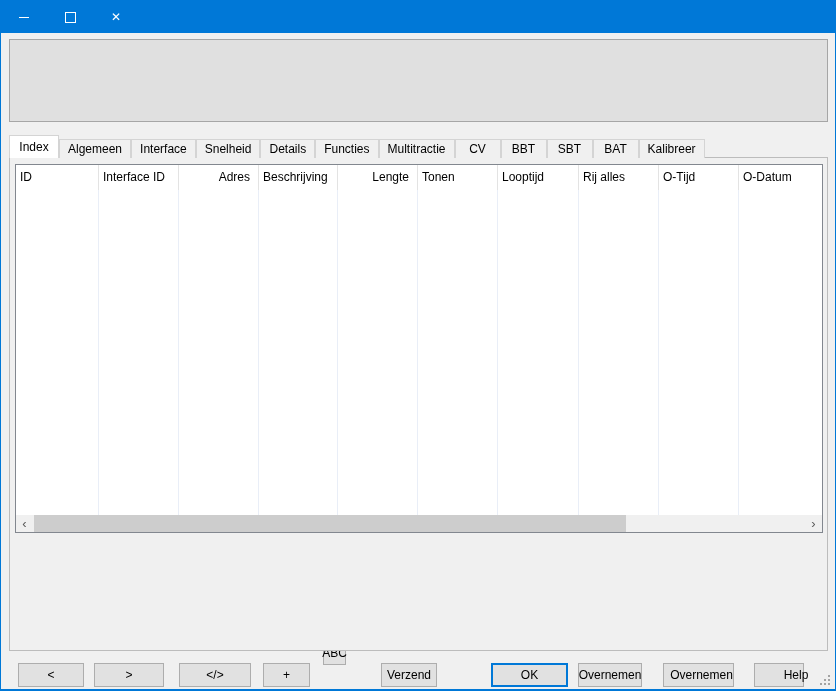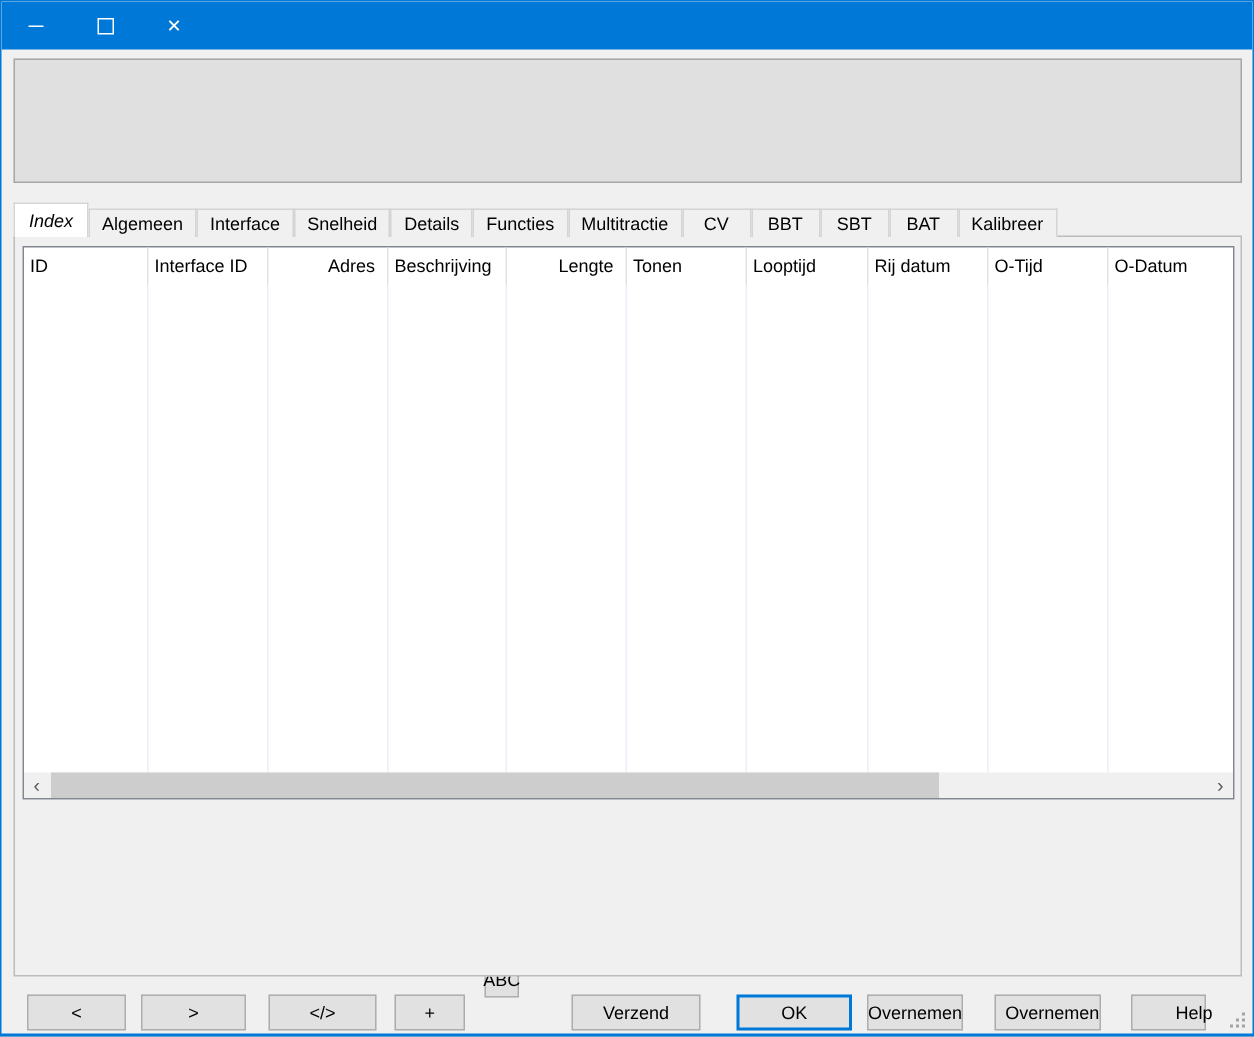--- a/index.html
+++ b/index.html
@@ -39,21 +39,21 @@
     display:flex;align-items:flex-end;z-index:3;
   }
   .tab{
     box-sizing:border-box;height:19px;background:#f0f0f0;
     border:1px solid #d4d4d4;border-bottom:none;
     padding:2px 8px 0;min-width:46px;text-align:center;
     white-space:nowrap;
   }
   .tab.active{
     height:23px;background:#fff;padding-top:4px;
-    position:relative;z-index:4;min-width:50px;font-style:italic;
+    position:relative;z-index:4;min-width:50px;
   }
   .tabpage{
     position:absolute;left:8px;top:156px;width:819px;height:494px;
     box-sizing:border-box;background:#f0f0f0;border:1px solid #bcbcbc;
     z-index:1;
   }
   
   .listview{
     position:absolute;left:14px;top:163px;width:808px;height:369px;
     box-sizing:border-box;background:#fff;border:1px solid #82878f;z-index:2;
@@ -152,21 +152,21 @@
 
   <div class="listview">
     <div class="lv-grid lv-header">
       <div class="lv-hcell">ID</div>
       <div class="lv-hcell">Interface ID</div>
       <div class="lv-hcell r">Adres</div>
       <div class="lv-hcell">Beschrijving</div>
       <div class="lv-hcell r">Lengte</div>
       <div class="lv-hcell">Tonen</div>
       <div class="lv-hcell">Looptijd</div>
-      <div class="lv-hcell">Rij datum</div>
+      <div class="lv-hcell">Rij alles</div>
       <div class="lv-hcell">O-Tijd</div>
       <div class="lv-hcell">O-Datum</div>
     </div>
     <div class="lv-body">
       <div class="lv-grid">
         <div class="lv-col"></div>
         <div class="lv-col"></div>
         <div class="lv-col"></div>
         <div class="lv-col"></div>
         <div class="lv-col"></div>
@@ -228,21 +228,21 @@
   </label>
 
   <span class="tslabel">Treinstel</span>
   <input class="tsinput" disabled="" value="" style="">
 
   <button class="btn bottom" style="left:17px;top:662px;width:66px;">&lt;</button>
   <button class="btn bottom" style="left:93px;top:662px;width:70px;">&gt;</button>
   <button class="btn bottom" style="left:178px;top:662px;width:72px;">&lt;/&gt;</button>
   <button class="btn bottom" style="left:262px;top:662px;width:47px;">+</button>
   <button class="btn bottom" style="left:322px;top:640px;width:23px;">ABC</button>
-  <button class="btn bottom" style="left:380px;top:662px;width:86px;text-align:right;">Verzend</button>
+  <button class="btn bottom" style="left:380px;top:662px;width:56px;text-align:right;">Verzend</button>
 
   <button class="btn bottom ok-btn" style="left:490px;top:662px;width:77px;">OK</button>
   <button class="btn bottom" style="left:577px;top:662px;width:64px;">Overnemen</button>
   <button class="btn bottom" style="left:662px;top:662px;width:71px;padding-left:12px;">Overnemen</button>
   <button class="btn bottom" style="left:753px;top:662px;width:50px;padding-left:40px;">Help</button>
 
   <div class="grip"></div>
 </div>
 
 </body></html>

